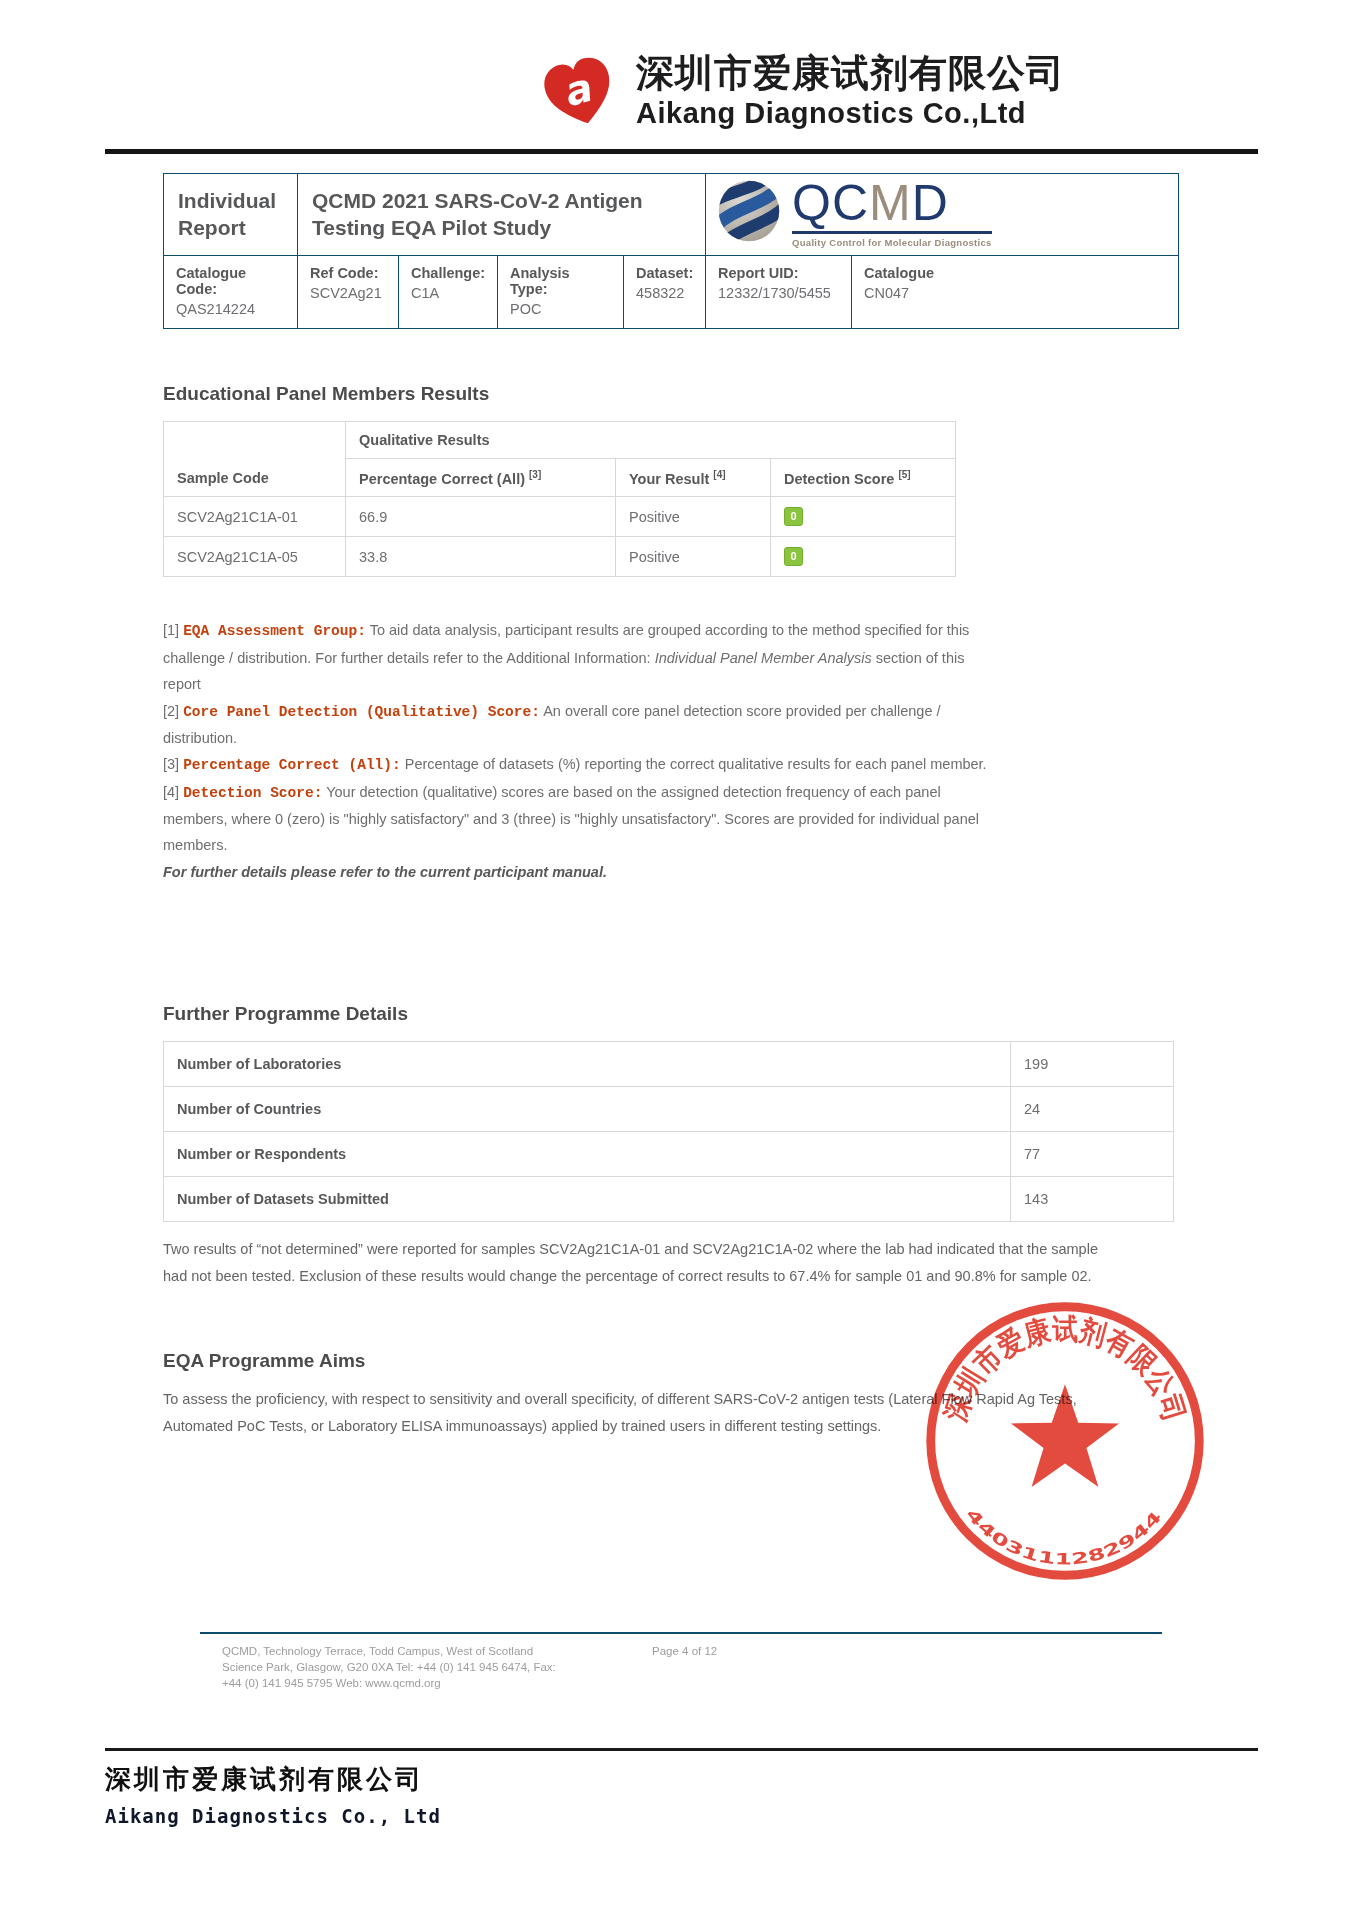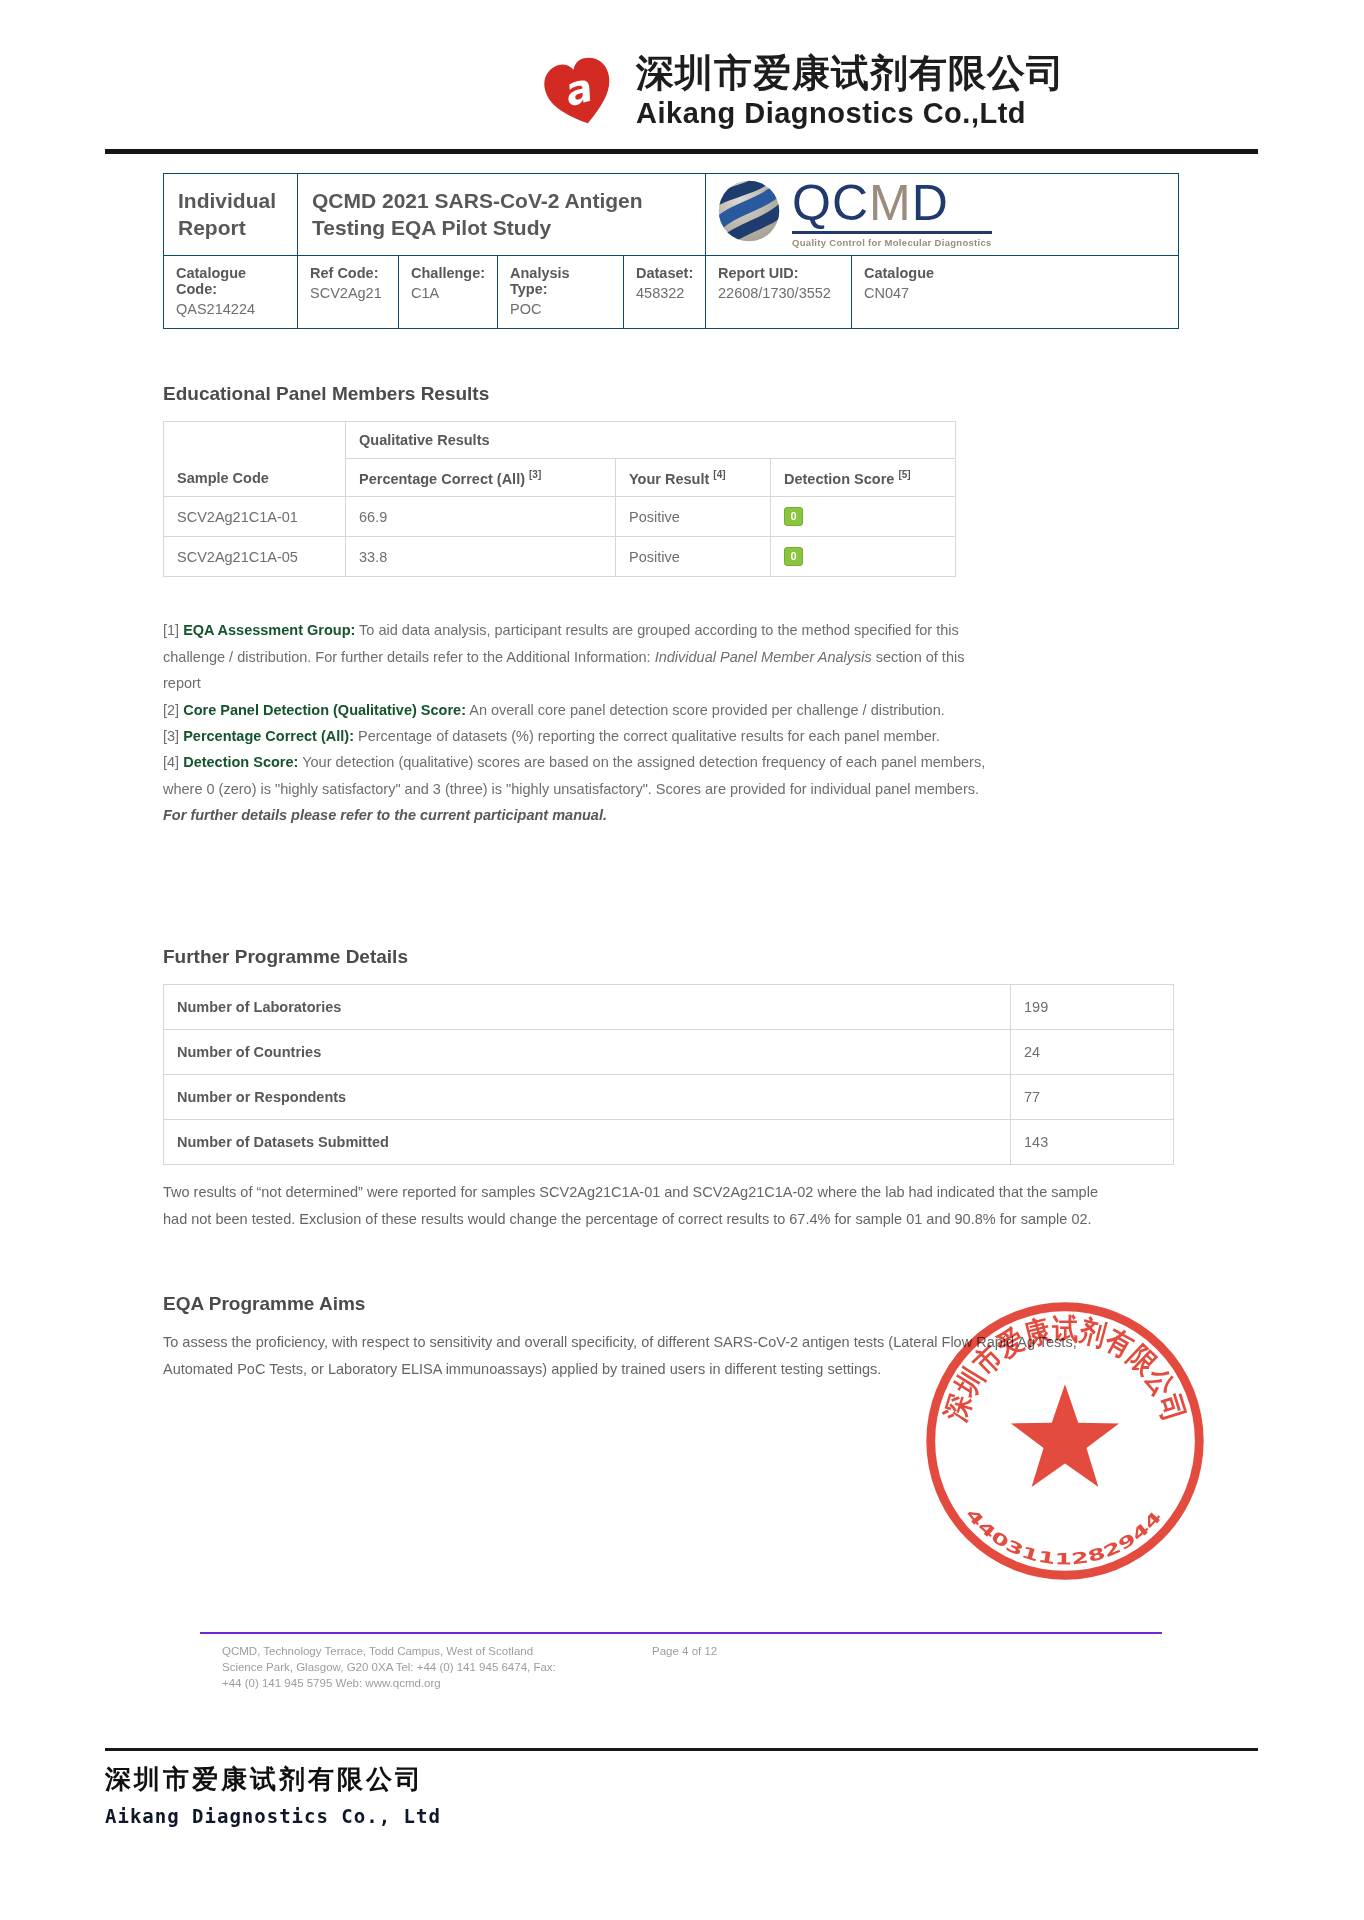--- a/index.html
+++ b/index.html
@@ -45,38 +45,38 @@
   .res-table td{color:#6d6e71;}
   .res-table sup{font-size:10px;}
   .sample-h{vertical-align:bottom;padding-bottom:14px;}
   .group-h{padding-top:13px;padding-bottom:13px;}
   .badge{display:inline-block;width:17px;height:17px;background:#8bc53f;border:1px solid #74ad30;
          border-radius:3px;color:#fff;font-size:11px;font-weight:bold;text-align:center;line-height:17px;}
 
   
   .footnotes{margin-top:40px;width:830px;font-size:14.5px;line-height:1.82;color:#6e6e6e;}
   .footnotes p{margin:0;}
-  .footnotes b{color:#14532d;}
+  .footnotes b{color:#c2410c;font-family:Liberation Mono, monospace;}
   .fn-close{font-weight:bold;font-style:italic;color:#58585a;}
 
   
   .det-table{margin-top:16px;width:1010px;table-layout:fixed;font-size:14.5px;}
   .det-table td{border:1px solid #d8d8d8;padding:14px 13px;}
   .det-label{font-weight:bold;color:#57585a;}
   .det-value{color:#6d6e71;}
 
   
   .para{margin:14px 0 0 0;width:960px;font-size:14.5px;line-height:1.85;color:#656567;}
 
   
   .stamp{position:absolute;left:918px;top:1294px;width:294px;height:294px;
          mix-blend-mode:multiply;opacity:.92;}
 
   
-  .qfooter{position:absolute;left:200px;top:1632px;width:962px;border-top:2px solid #6d28d9;
+  .qfooter{position:absolute;left:200px;top:1632px;width:962px;border-top:2px solid #0c4a6e;
            padding-top:9px;display:flex;font-size:11.5px;color:#9d9d9d;line-height:1.4;}
   .qf-address{width:338px;margin-left:22px;}
   .qf-page{margin-left:92px;white-space:nowrap;}
   .qf-issue{margin-left:88px;}
 
   
   .bfooter{position:absolute;left:105px;top:1748px;width:1153px;border-top:3px solid #191919;padding-top:11px;}
   .bf-cn{font-family:"DejaVu Serif",serif;font-size:26px;font-weight:bold;color:#101010;letter-spacing:3px;}
   .bf-en{font-family:"DejaVu Sans Mono",monospace;font-size:19px;font-weight:bold;color:#0f172a;
          letter-spacing:1px;margin-top:8px;}
@@ -164,21 +164,21 @@
         <td class="meta-cell">
           <div class="meta-label">Analysis Type:</div>
           <div class="meta-value">POC</div>
         </td>
         <td class="meta-cell">
           <div class="meta-label">Dataset:</div>
           <div class="meta-value">458322</div>
         </td>
         <td class="meta-cell">
           <div class="meta-label">Report UID:</div>
-          <div class="meta-value">22608/1730/3552</div>
+          <div class="meta-value">12332/1730/5455</div>
         </td>
         <td class="meta-cell">
           <div class="meta-label">Catalogue</div>
           <div class="meta-value">CN047</div>
         </td>
       </tr>
     </tbody>
       </table>
 
     <div class="section-h h-results">Educational Panel Members Results</div>

